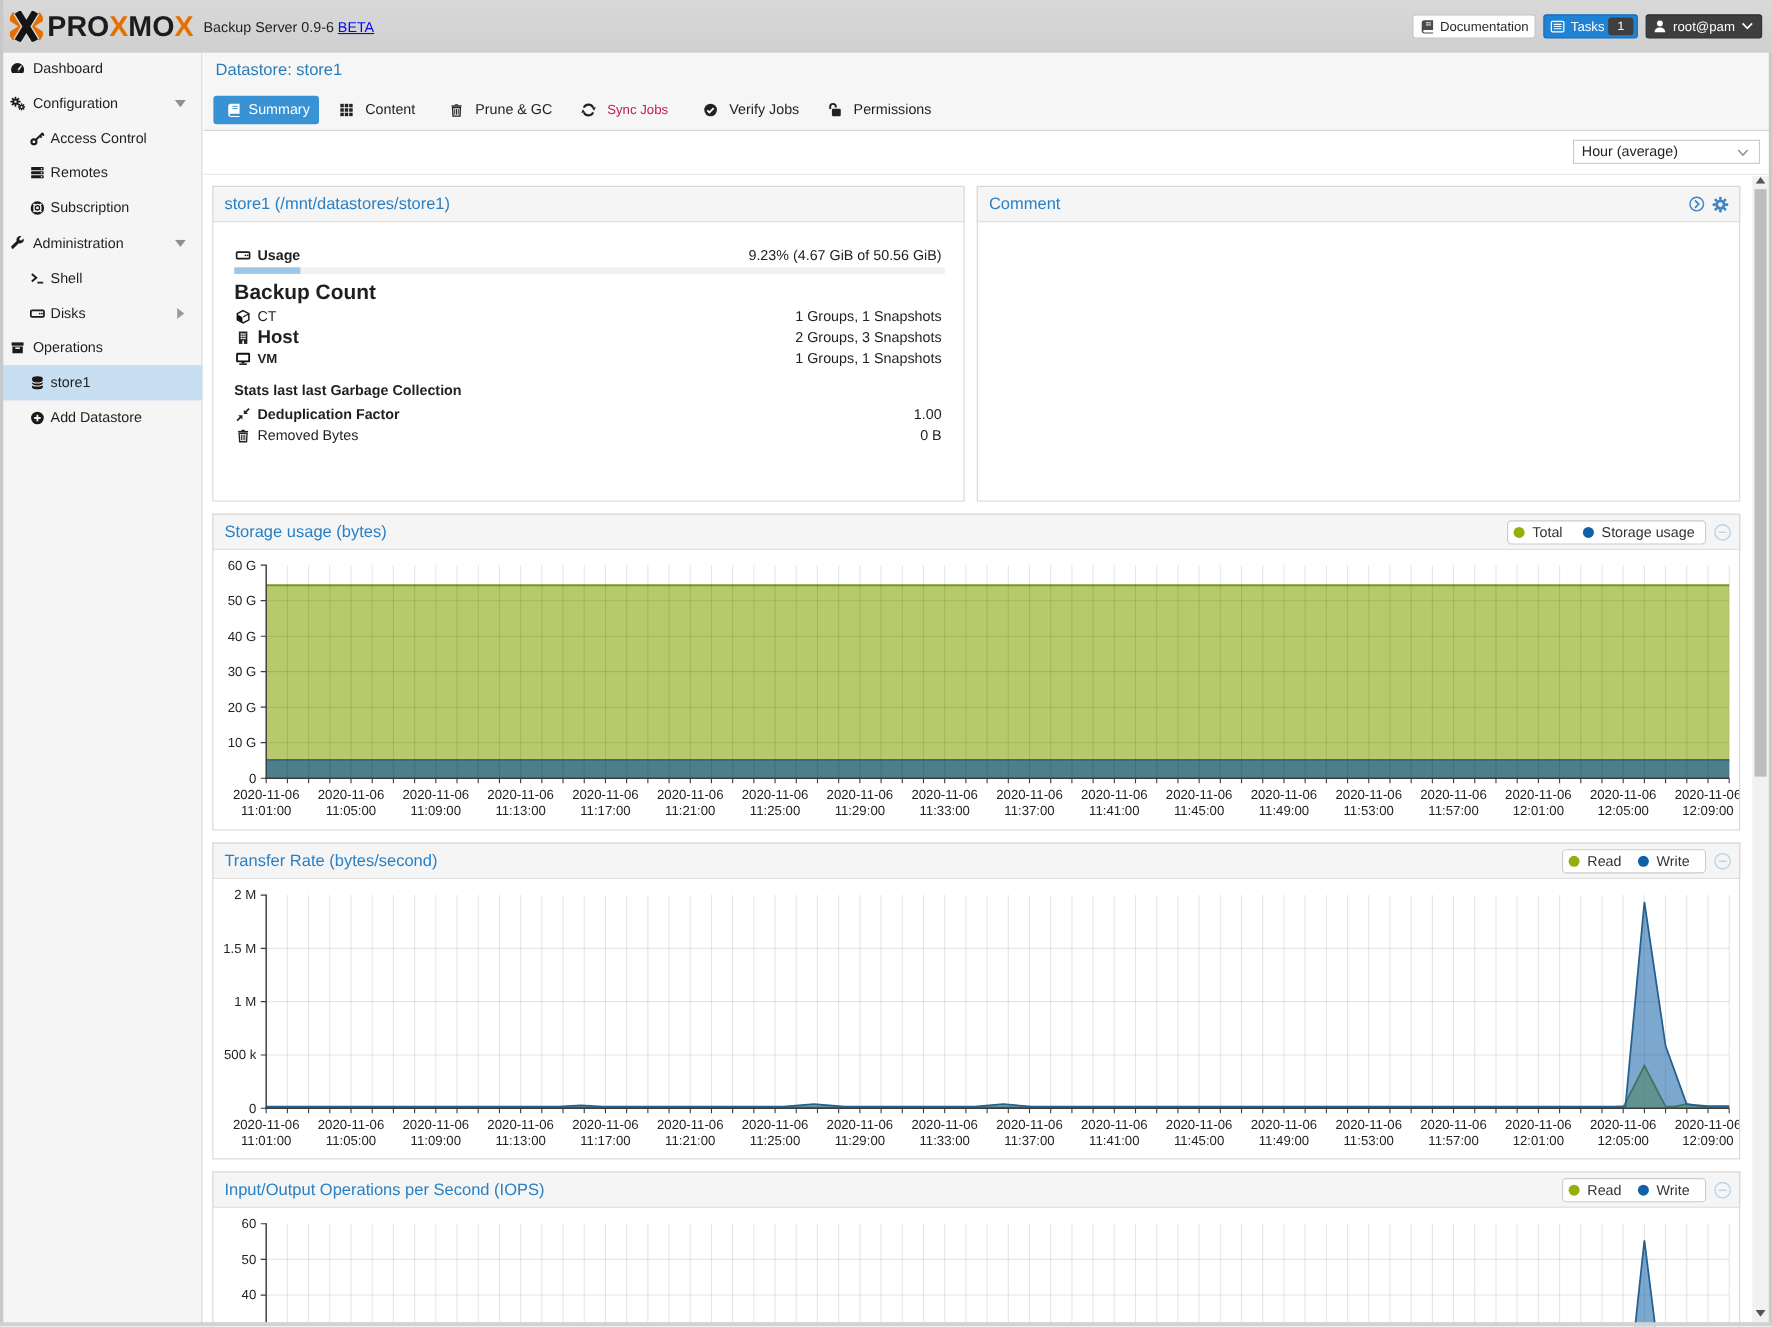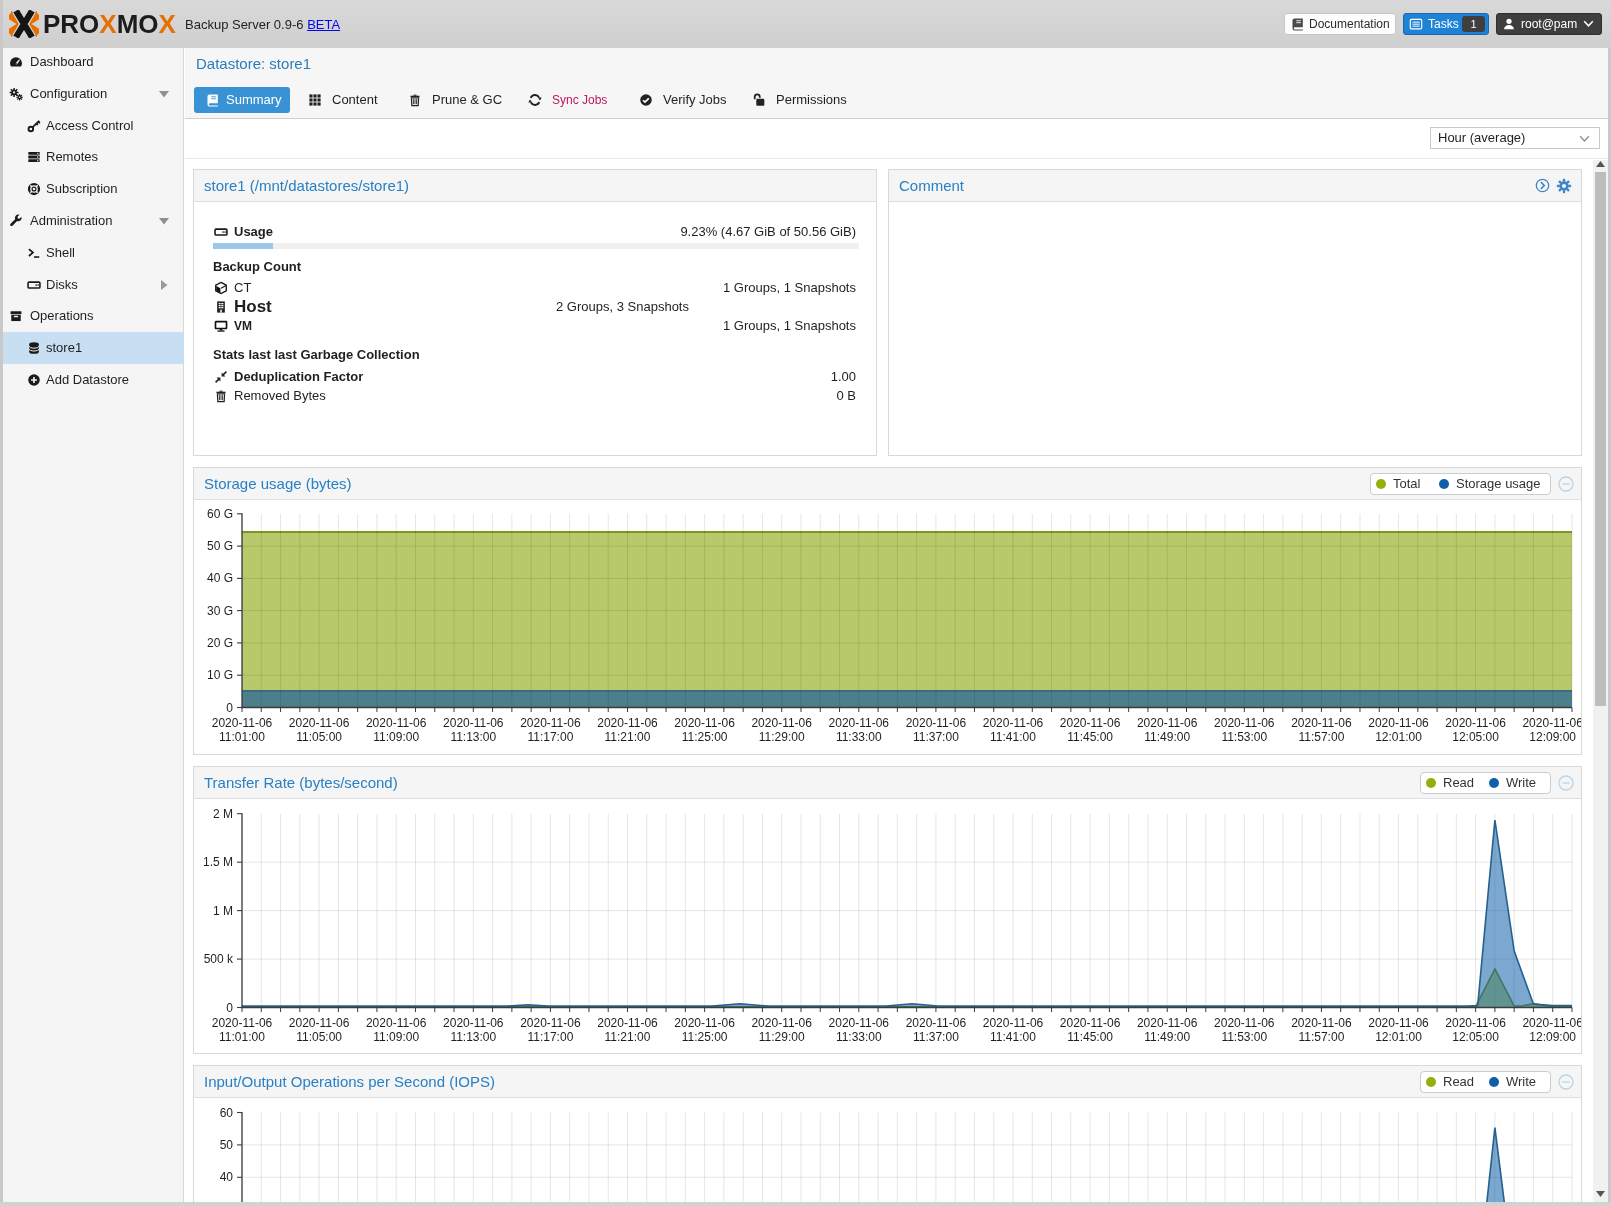--- a/index.html
+++ b/index.html
@@ -201,21 +201,21 @@
     <div class="txt" style="left:204px;top:169px;height:33px;line-height:33px;font-size:15px;color:#2980c4">store1 (/mnt/datastores/store1)</div>
     <svg style="position:absolute;left:214px;top:225px" width="14" height="14" viewBox="0 0 16 16">
       <rect x="1.2" y="4.7" width="13.6" height="6.8" rx="1.2" fill="none" stroke="#1a1a1a" stroke-width="1.8"></rect>
       <circle cx="10.4" cy="8.1" r="0.95" fill="#1a1a1a"></circle>
       <circle cx="12.7" cy="8.1" r="0.95" fill="#1a1a1a"></circle>
     </svg>
     <div class="txt" style="left:234px;top:223px;height:18px;line-height:18px;font-size:13px;font-weight:bold;color:#1f1f1f">Usage</div>
     <div class="txt" style="left:556px;top:223px;width:300px;height:18px;line-height:18px;font-size:13px;color:#1f1f1f;text-align:right">9.23% (4.67 GiB of 50.56 GiB)</div>
     <div class="ab" style="left:213px;top:243px;width:646px;height:6px;background:#f0f0f0"></div>
     <div class="ab" style="left:213px;top:243px;width:60px;height:6px;background:#9cc7e8"></div>
-    <div class="txt" style="left:213px;top:258px;height:18px;line-height:18px;font-size:13px;font-weight:bold;color:#1f1f1f">Backup Count</div>
+    <div class="txt" style="left:213px;top:258px;height:18px;line-height:18px;font-size:19px;font-weight:bold;color:#1f1f1f">Backup Count</div>
     <svg style="position:absolute;left:214px;top:281px" width="14" height="14" viewBox="0 0 16 16">
       <path d="M8 1.6 14 4.8v6.4L8 14.4 2 11.2V4.8z" fill="none" stroke="#111" stroke-width="1.5"></path>
       <path d="M2.6 5.8 7.3 8.4v5.2L2.6 10.8z" fill="#111"></path>
       <path d="M8 8.2l5.7-3.1" stroke="#111" stroke-width="1.2" fill="none"></path>
     </svg>
     <div class="txt" style="left:234px;top:279px;height:18px;line-height:18px;font-size:13px;font-weight:normal;color:#1f1f1f">CT</div>
     <div class="txt" style="left:556px;top:279px;width:300px;height:18px;line-height:18px;font-size:13px;color:#1f1f1f;text-align:right">1 Groups, 1 Snapshots</div>
     <svg style="position:absolute;left:214px;top:300px" width="14" height="14" viewBox="0 0 16 16">
       <rect x="3.6" y="1.6" width="8.8" height="12.8" fill="#222"></rect>
       <rect x="5.4" y="3.4" width="1.5" height="1.5" fill="#fff"></rect>
@@ -223,21 +223,21 @@
       <rect x="5.4" y="8.0" width="1.5" height="1.5" fill="#fff"></rect>
       <rect x="7.3" y="3.4" width="1.5" height="1.5" fill="#fff"></rect>
       <rect x="7.3" y="5.7" width="1.5" height="1.5" fill="#fff"></rect>
       <rect x="7.3" y="8.0" width="1.5" height="1.5" fill="#fff"></rect>
       <rect x="9.2" y="3.4" width="1.5" height="1.5" fill="#fff"></rect>
       <rect x="9.2" y="5.7" width="1.5" height="1.5" fill="#fff"></rect>
       <rect x="9.2" y="8.0" width="1.5" height="1.5" fill="#fff"></rect>
       <rect x="7.2" y="11" width="1.7" height="3.4" fill="#fff"></rect>
     </svg>
     <div class="txt" style="left:234px;top:298px;height:18px;line-height:18px;font-size:17px;font-weight:bold;color:#1f1f1f">Host</div>
-    <div class="txt" style="left:556px;top:298px;width:300px;height:18px;line-height:18px;font-size:13px;color:#1f1f1f;text-align:left">2 Groups, 3 Snapshots</div>
+    <div class="txt" style="left:556px;top:298px;width:300px;height:18px;line-height:18px;font-size:13px;color:#1f1f1f;text-align:right">2 Groups, 3 Snapshots</div>
     <svg style="position:absolute;left:214px;top:319px" width="14" height="14" viewBox="0 0 16 16">
       <rect x="1.7" y="3" width="12.6" height="7.9" rx="0.5" fill="none" stroke="#111" stroke-width="1.9"></rect>
       <rect x="6.6" y="11.2" width="2.8" height="1.8" fill="#111"></rect>
       <rect x="4" y="13" width="8" height="1.5" fill="#111"></rect>
     </svg>
     <div class="txt" style="left:234px;top:317px;height:18px;line-height:18px;font-size:12px;font-weight:bold;color:#1f1f1f">VM</div>
     <div class="txt" style="left:556px;top:317px;width:300px;height:18px;line-height:18px;font-size:13px;color:#1f1f1f;text-align:right">1 Groups, 1 Snapshots</div>
     <div class="txt" style="left:213px;top:346px;height:18px;line-height:18px;font-size:13px;font-weight:bold;color:#1f1f1f">Stats last last Garbage Collection</div>
     <svg style="position:absolute;left:214px;top:370px" width="14" height="14" viewBox="0 0 16 16">
       <g stroke="#222" stroke-width="1.8" fill="none">

